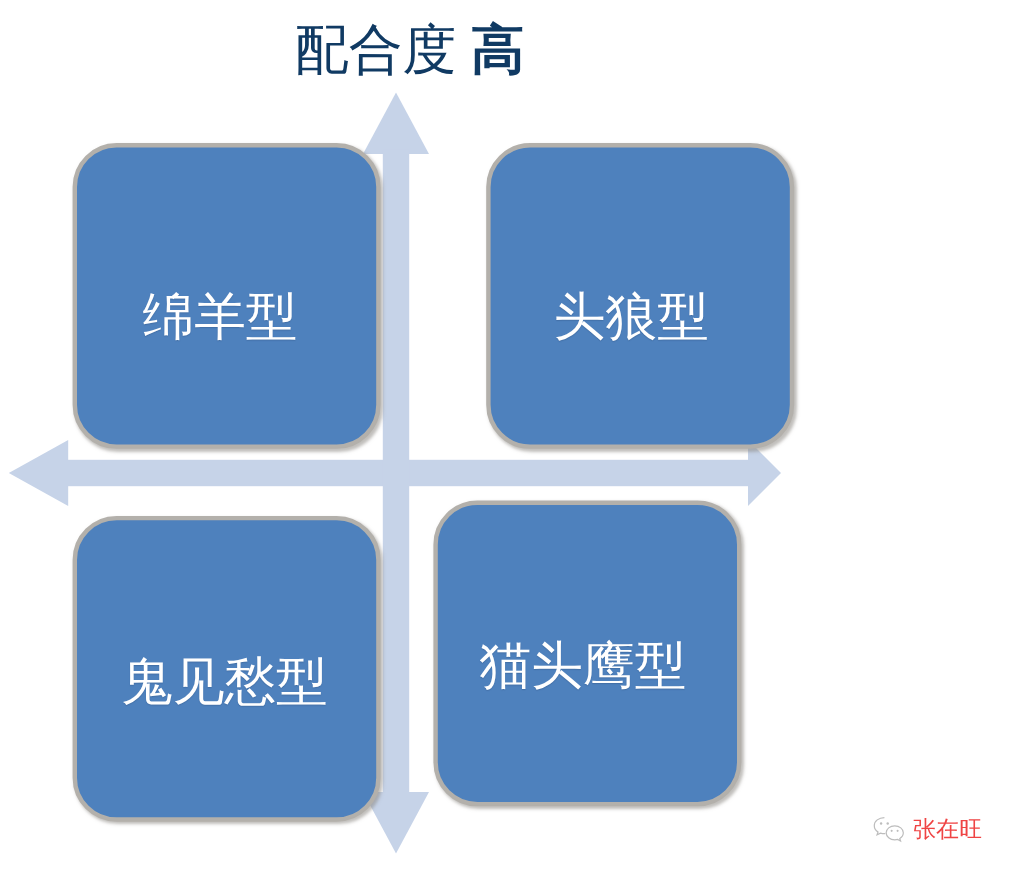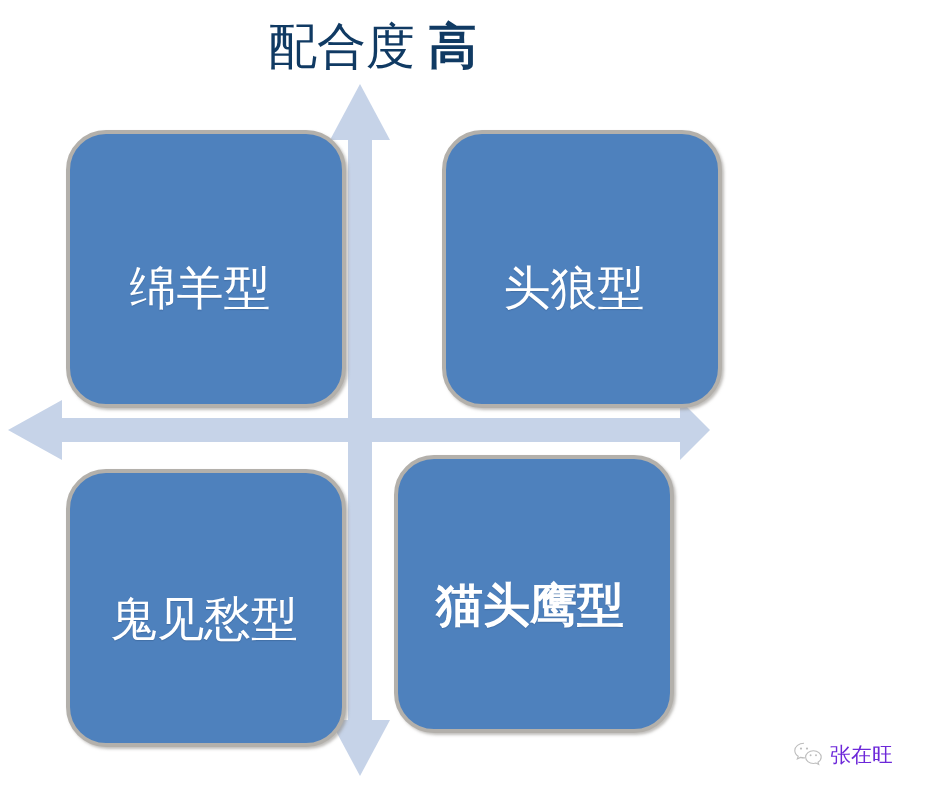--- a/index.html
+++ b/index.html
@@ -68,39 +68,39 @@
     font-size: 47px;
     line-height: 1;
     font-weight: 400;
     white-space: nowrap;
     text-shadow: 0 1px 1px rgba(30,60,100,0.25);
   }
   
   .q-tl .quadrant-label { transform: translate(-6px, 18px); }
   .q-tr .quadrant-label { transform: translate(-8px, 18px); }
   .q-bl .quadrant-label { transform: translate(-2px, 10px); }
-  .q-br .quadrant-label { transform: translate(-4px, 10px); font-weight: bold; }
+  .q-br .quadrant-label { transform: translate(-4px, 10px); }
 
   #quadrant-top-left     { left: 66px;  top: 130px; width: 280px; height: 278px; }
   #quadrant-top-right    { left: 394px; top: 130px; width: 280px; height: 278px; margin-left: 48px; }
   #quadrant-bottom-left  { left: 66px;  top: 455px; width: 280px; height: 278px; margin-top: 14px; }
   #quadrant-bottom-right { left: 394px; top: 455px; width: 280px; height: 278px; }
 
   
   #watermark {
     position: absolute;
     left: 793px;
     top: 741px;
     display: flex;
     align-items: center;
     gap: 7px;
   }
   #watermark-logo { width: 30px; height: 26px; display: block; }
   #watermark-text {
-    color: #6d28d9;
+    color: #ef4444;
     font-size: 21px;
     line-height: 1;
     white-space: nowrap;
   }
 </style>
 </head>
 <body>
 
 <div id="stage">
 

